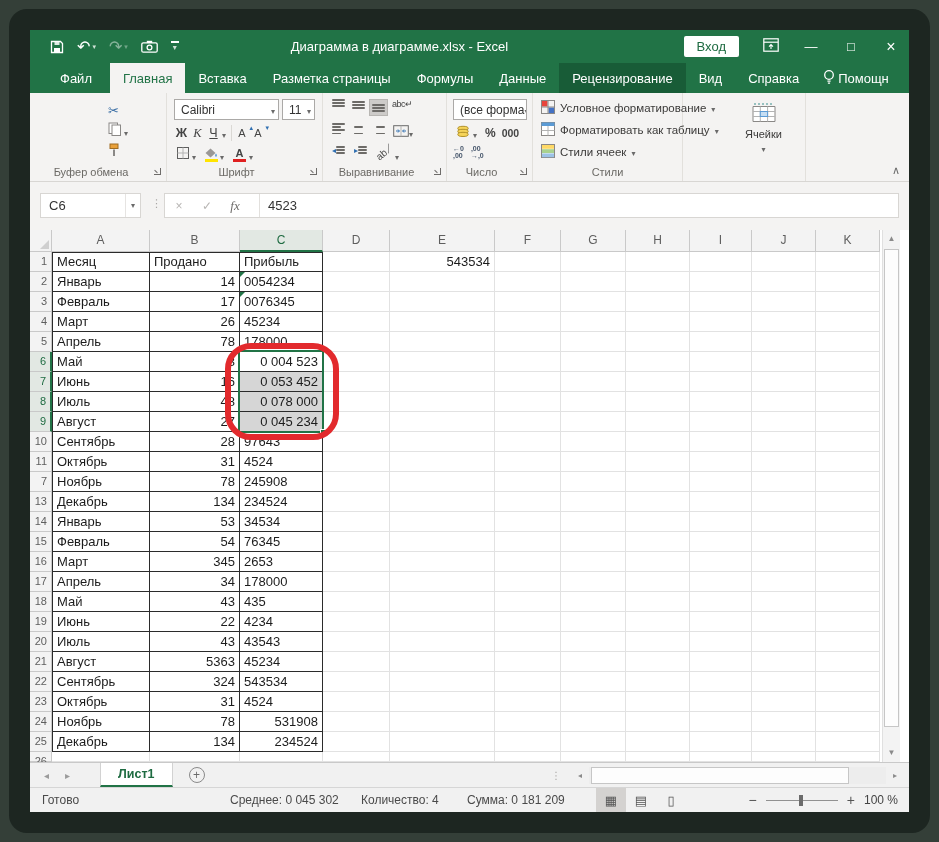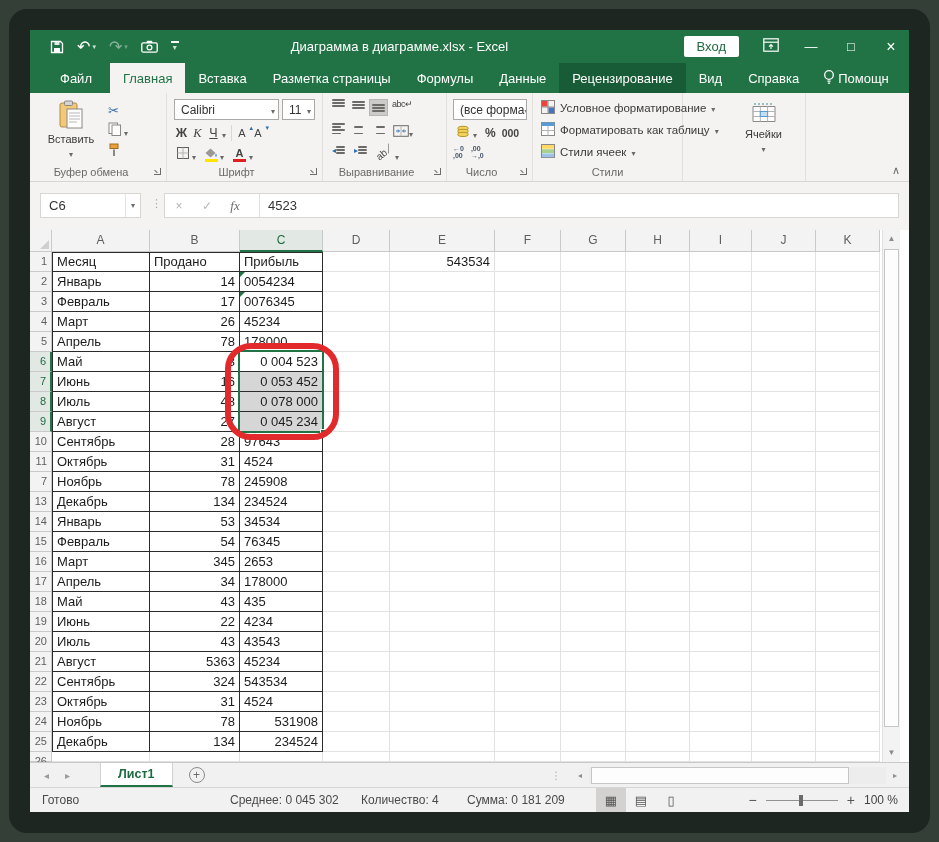--- a/index.html
+++ b/index.html
@@ -236,37 +236,20 @@
       </div>
       <div class="tabhelp" style="padding-right:16px;">
         
         
       </div>
     </div>
 
     <div class="ribbon">
 
       <div class="rgroup g-clip">
-        <div class="bigbtn paste">
-          <span>
-            <svg width="25" height="29" viewBox="0 0 25 29">
-                <rect x="1" y="3" width="17" height="24" rx="2" fill="#f3c977" stroke="#b08b4c"></rect>
-                <rect x="5.5" y="1" width="8" height="4.5" rx="1" fill="#d6d4d2" stroke="#8a8886"></rect>
-                <rect x="8" y="9" width="15" height="19" fill="#fff" stroke="#8a8886"></rect>
-                <g stroke="#b9b7b5">
-                  <line x1="10" y1="13" x2="21" y2="13"></line>
-                  <line x1="10" y1="16" x2="21" y2="16"></line>
-                  <line x1="10" y1="19" x2="21" y2="19"></line>
-                  <line x1="10" y1="22" x2="18" y2="22"></line>
-                </g>
-              </svg>
-          </span>
-          <span>Вставить</span>
-          <span class="dd"></span>
-        </div>
         <div class="clipmini">
           <div class="rbtn">
               <span class="scissors">✂</span>
             </div>
           <div class="rbtn">
             <span><svg width="14" height="14" viewBox="0 0 14 14">
                   <rect x="1" y="1" width="8.5" height="10.5" fill="#fff" stroke="#8a8886"></rect>
                   <rect x="4" y="3" width="8.5" height="10.5" fill="#fff" stroke="#8a8886"></rect>
                 </svg></span>
             <span class="dd"></span>

